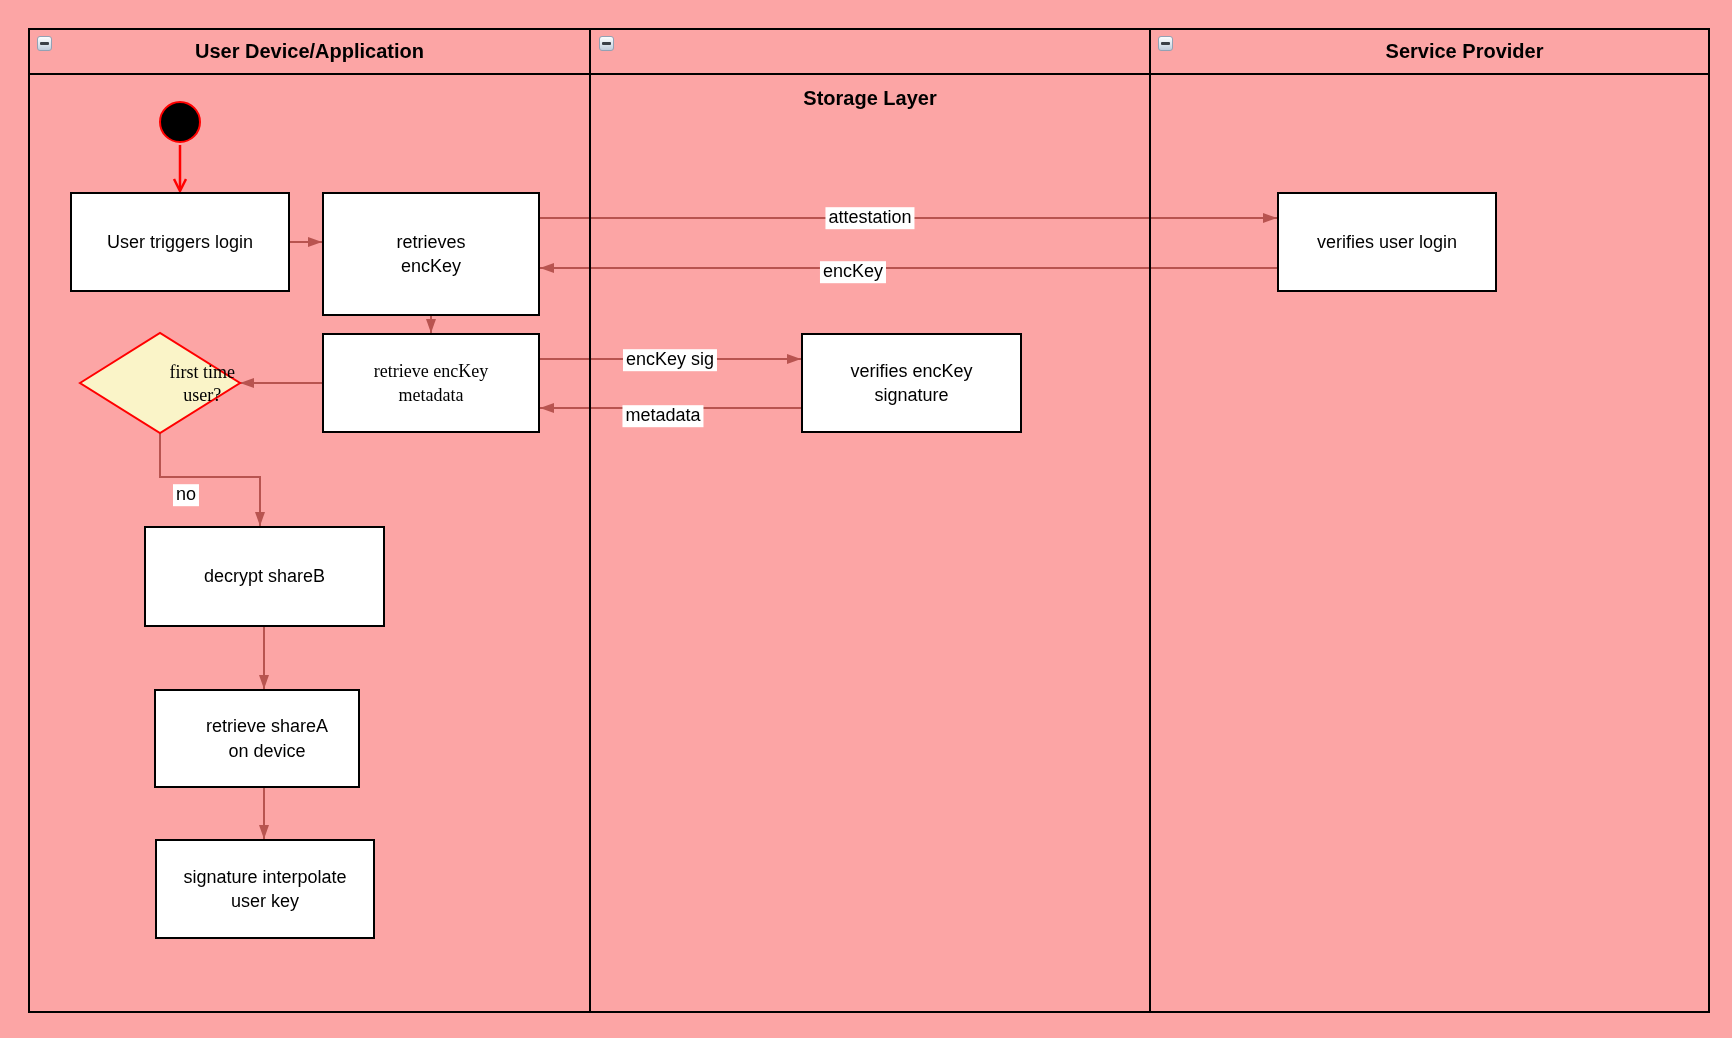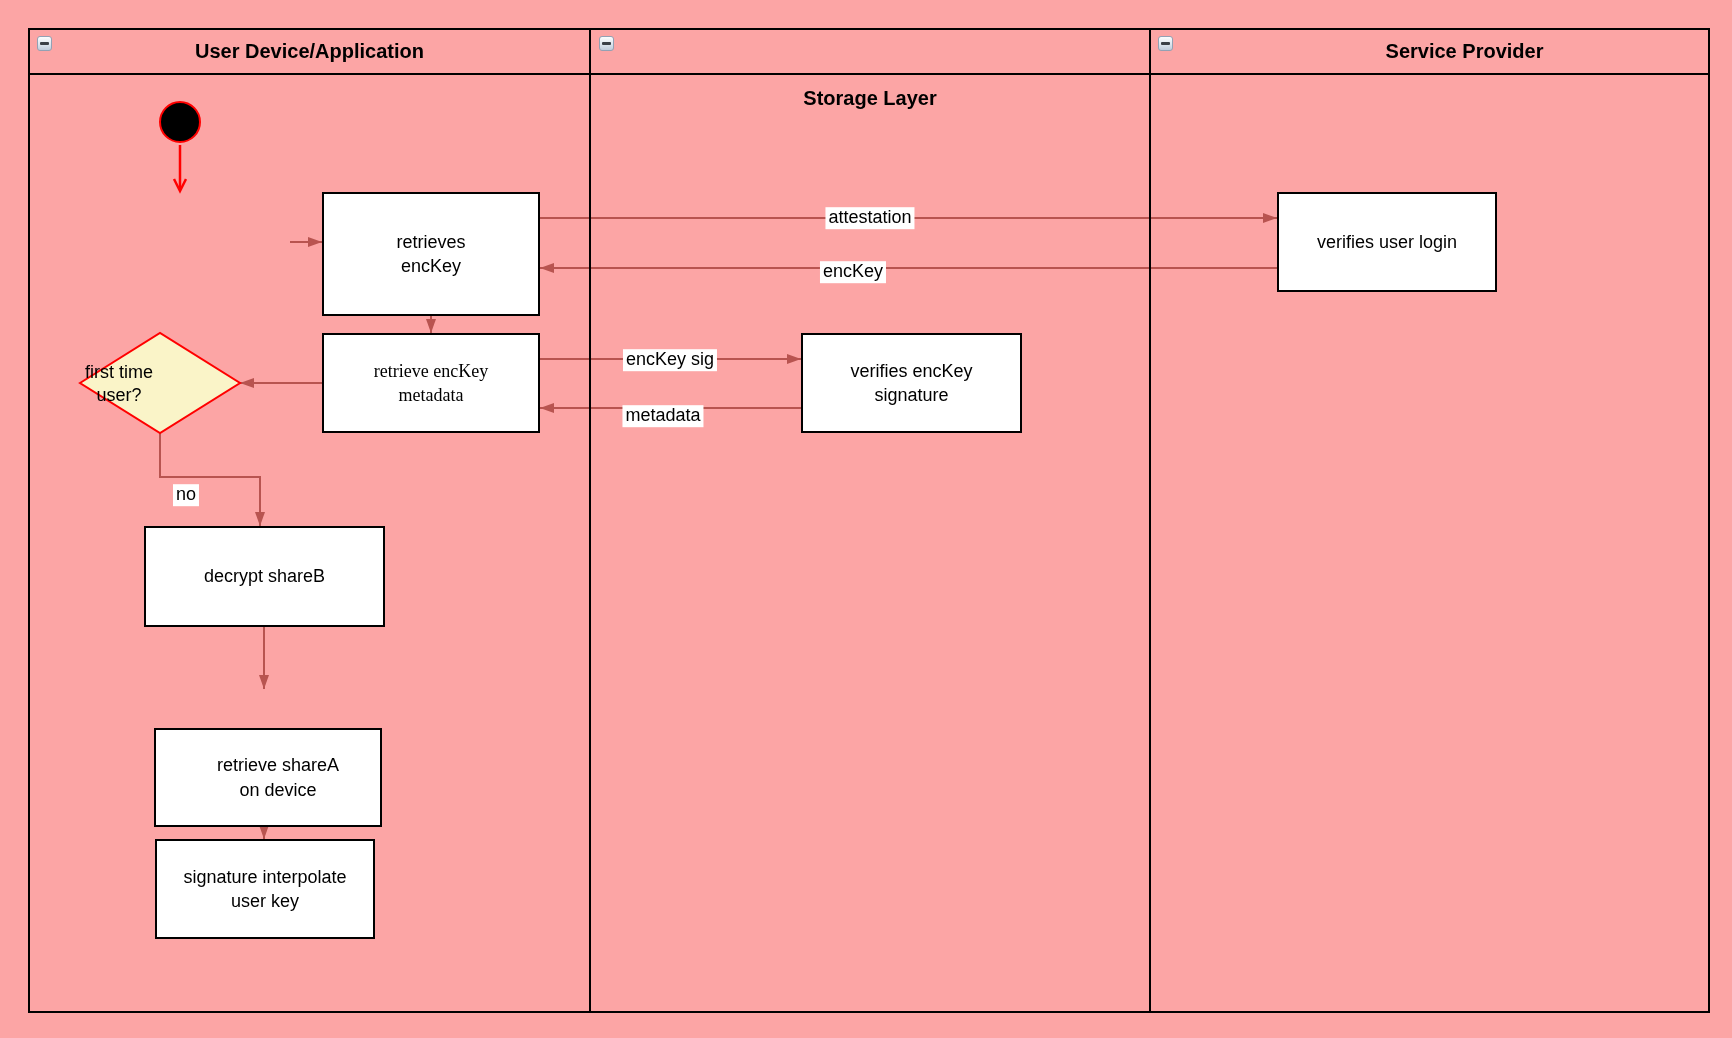--- a/index.html
+++ b/index.html
@@ -17,22 +17,22 @@
   .lane-header{top:30px;height:43px;display:flex;align-items:center;justify-content:center;
                font-size:20px;font-weight:bold;}
   .collapse{top:36px;width:15px;height:15px;border:1px solid #93a1b4;border-radius:3px;
             background:linear-gradient(#fdfefe 0%,#dde5ee 55%,#bfcbda 100%);
             display:flex;align-items:center;justify-content:center;cursor:pointer;}
   .collapse .bar{width:9px;height:3px;background:#3a3f46;border-radius:1px;}
   .node{background:var(--node-fill);border:2px solid var(--node-border);
         display:flex;align-items:center;justify-content:center;text-align:center;
         font-size:18px;line-height:1.35;white-space:pre-line;}
   .start{border-radius:50%;background:#000;border:2px solid var(--highlight);}
-  .dlabel{display:flex;align-items:center;justify-content:flex-start;text-align:center;
-          font-size:18px;line-height:1.3;white-space:pre-line;transform:translate(-50%,-50%);}
+  .dlabel{display:flex;align-items:center;justify-content:flex-end;text-align:center;
+          font-size:18px;line-height:1.3;white-space:pre-line;transform:translate(-50%,-50%);font-family:Liberation Serif, serif;}
   .elabel{transform:translate(-50%,-50%);background:#fff;padding:0 3px;
           font-size:18px;line-height:1.2;white-space:nowrap;}
   svg.wires{left:0;top:0;width:1732px;height:1038px;pointer-events:none;}
   .edge{stroke:var(--edge);stroke-width:2;fill:none;}
   .edge-hl{stroke:var(--highlight);stroke-width:2.5;fill:none;}
 </style>
 </head>
 <body>
 
 <div id="canvas">
@@ -80,41 +80,44 @@
     </div>
   <div class="abs collapse" style="left:599px;">
       <div class="bar"></div>
     </div>
   <div class="abs collapse" style="left:1158px;">
       <div class="bar"></div>
     </div>
 
   <div class="abs start" style="left:159px;top:101px;width:42px;height:42px;"></div>
 
+  <div class="abs node" style="left:70px;top:192px;width:220px;height:100px;">
+    <span>User triggers login</span>
+  </div>
 
   <div class="abs node" style="left:322px;top:192px;width:218px;height:124px;">
     <span>retrieves
 encKey</span>
   </div>
 
   <div class="abs node" style="left:322px;top:333px;width:218px;height:100px;font-family:Liberation Serif, serif;">
     <span>retrieve encKey
 metadata</span>
   </div>
 
   <div class="abs dlabel" style="left:160px;top:384px;width:150px;">
     <span>first time
 user?</span>
   </div>
 
   <div class="abs node" style="left:144px;top:526px;width:241px;height:101px;">
     <span>decrypt shareB</span>
   </div>
 
-  <div class="abs node" style="left:154px;top:728px;width:228px;height:99px;padding-left:20px;">
+  <div class="abs node" style="left:154px;top:689px;width:206px;height:99px;padding-left:20px;">
     <span>retrieve shareA
 on device</span>
   </div>
 
   <div class="abs node" style="left:155px;top:839px;width:220px;height:100px;">
     <span>signature interpolate
 user key</span>
   </div>
 
   <div class="abs node" style="left:801px;top:333px;width:221px;height:100px;">

